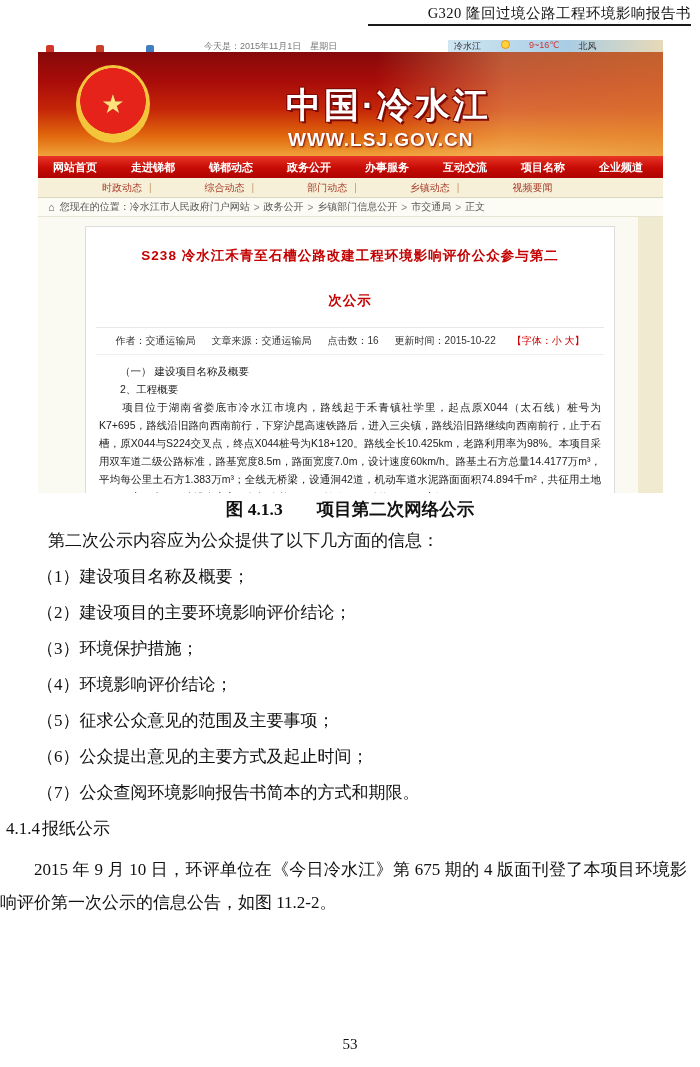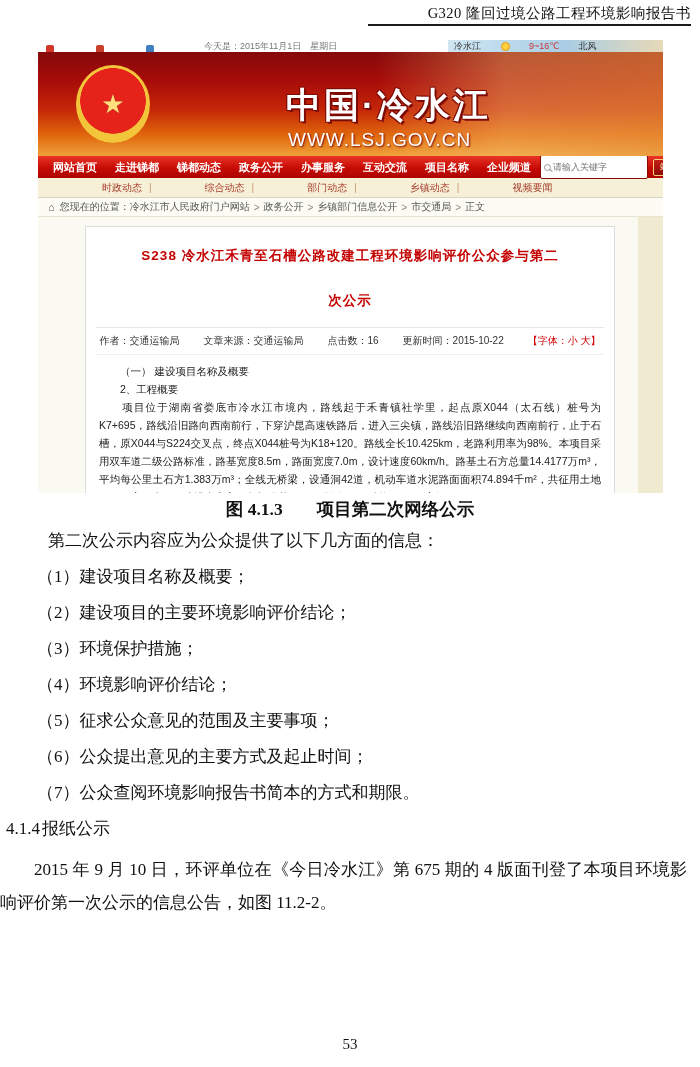--- a/index.html
+++ b/index.html
@@ -18,40 +18,40 @@
     font-family:"Liberation Sans","DejaVu Sans",sans-serif;background:#fff;
   }
   .topbar{height:12px;background:#fff;display:flex;align-items:center;font-size:9px;color:#666;position:relative;}
   .u-ico{width:8px;height:7px;border-radius:2px 2px 0 0;margin-top:5px;}
   .u1{background:#d2382a;margin-left:8px;}
   .u2{background:#c8402c;margin-left:42px;}
   .u3{background:#3f7fc0;margin-left:42px;}
   .topbar-date{margin-left:50px;white-space:nowrap;color:#777;}
   .sky{position:absolute;right:0;top:0;width:215px;height:12px;
        background:linear-gradient(90deg,#cfe6f2 0%,#a9cde4 55%,#e7d9b8 100%);
-       display:flex;align-items:center;font-size:9px;color:#333;gap:16px;}
+       display:flex;align-items:flex-start;font-size:9px;color:#333;gap:16px;}
   .sun{width:7px;height:7px;border-radius:50%;background:#ffd23e;border:1px solid #e8960f;margin:0 3px 0 4px;}
   .sky .w{margin-right:3px;white-space:nowrap;}
   .temp{color:#c33;}
 
   .banner{height:104px;position:relative;
     background:linear-gradient(180deg,#86090a 0%,#a80c09 28%,#c42508 55%,#e0660c 80%,#f0a23a 100%);}
   .banner-photo{position:absolute;right:0;top:0;width:46%;height:100%;
     background:linear-gradient(90deg,rgba(255,255,255,0) 0%,rgba(244,188,110,.45) 45%,rgba(233,155,70,.6) 100%);}
   .emblem{position:absolute;left:38px;top:13px;width:74px;height:78px;border-radius:50%;
     background:radial-gradient(circle at 50% 46%,#e6231b 0 58%,#f3c53a 59% 74%,#caa21f 75% 86%,#e6b32c 87% 100%);
     display:flex;align-items:center;justify-content:center;}
   .emblem-star{color:#ffe07a;font-size:26px;line-height:1;text-shadow:0 0 2px #a33;}
   .site-name{position:absolute;left:248px;top:30px;font-size:35px;font-weight:bold;color:#fff;
     letter-spacing:3px;text-shadow:2px 2px 0 #7d0a05,-1px -1px 0 #7d0a05,1px -1px 0 #7d0a05,-1px 1px 0 #7d0a05;}
-  .site-url{position:absolute;left:250px;top:77px;font-size:19px;font-weight:normal;color:#fff;
+  .site-url{position:absolute;left:250px;top:77px;font-size:19px;font-weight:bold;color:#fff;
     letter-spacing:1px;text-shadow:1px 1px 2px #7d0a05;}
 
   .navbar{height:22px;background:linear-gradient(180deg,#e93527 0%,#c60b04 55%,#ae0301 100%);
-    display:flex;align-items:center;padding:0 6px;}
+    display:flex;align-items:center;padding:0 6px;gap:16px;}
   .nav-item{color:#fff;font-weight:bold;font-size:11px;margin:0 9px;white-space:nowrap;cursor:pointer;}
   .nav-search{margin-left:auto;display:flex;align-items:center;}
   .search-box{width:100px;height:14px;background:#fff;border:1px solid #8a0b06;border-radius:2px;
     display:flex;align-items:center;padding:4px 3px;}
   .lens{width:5px;height:5px;border:1px solid #999;border-radius:50%;position:relative;flex:none;}
   .lens::after{content:"";position:absolute;width:4px;height:1px;background:#999;transform:rotate(45deg);right:-3px;bottom:-1px;}
   .search-box input{border:0;outline:none;width:86px;font-size:9px;color:#888;background:transparent;
     font-family:"Liberation Sans","DejaVu Sans",sans-serif;}
   .search-btn{margin:0 4px 0 5px;background:linear-gradient(180deg,#c22014,#8f0a05);border:1px solid #f5d27a;
     color:#ffe9b8;font-size:9px;padding:1px 6px;border-radius:2px;white-space:nowrap;cursor:pointer;}
@@ -67,21 +67,21 @@
   .crumb-link{white-space:nowrap;cursor:pointer;}
 
   .content{position:relative;height:278px;background:#fbfaf2;}
   .beige-band{position:absolute;right:0;top:0;width:25px;height:100%;background:#f0ead0;}
   .article{position:absolute;left:47px;top:9px;width:528px;height:270px;background:#fff;
     border:1px solid #dcdcdc;overflow:hidden;}
   .art-title{color:#c40000;font-weight:bold;font-size:13.5px;text-align:center;letter-spacing:1px;}
   .art-title.l1{margin-top:20px;}
   .art-title.l2{margin-top:27px;}
   .meta-wrap{border-top:1px solid #e8e8e8;border-bottom:1px solid #eeeeee;margin:17px 10px 0;
-    display:flex;justify-content:center;align-items:center;gap:24px;font-size:10px;color:#333;padding:6px 0;}
+    display:flex;justify-content:center;align-items:center;gap:16px;font-size:10px;color:#333;padding:6px 0;}
   .meta-wrap .red{color:#d00000;cursor:pointer;}
   .art-body{font-size:10.5px;line-height:18px;color:#222;text-align:justify;padding:7px 13px 0;}
   .art-body p{margin:0;}
 
   
   .caption{position:absolute;top:497px;left:0;width:700px;text-align:center;font-weight:bold;font-size:17.5px;}
   .caption .gap{display:inline-block;width:34px;}
   .doc{position:absolute;top:529px;left:14px;width:673px;font-size:17px;}
   .doc .intro{margin:0 0 12px;text-indent:2em;line-height:24px;}
   .doc .item{margin:0 0 12px;text-indent:1.35em;line-height:24px;}

